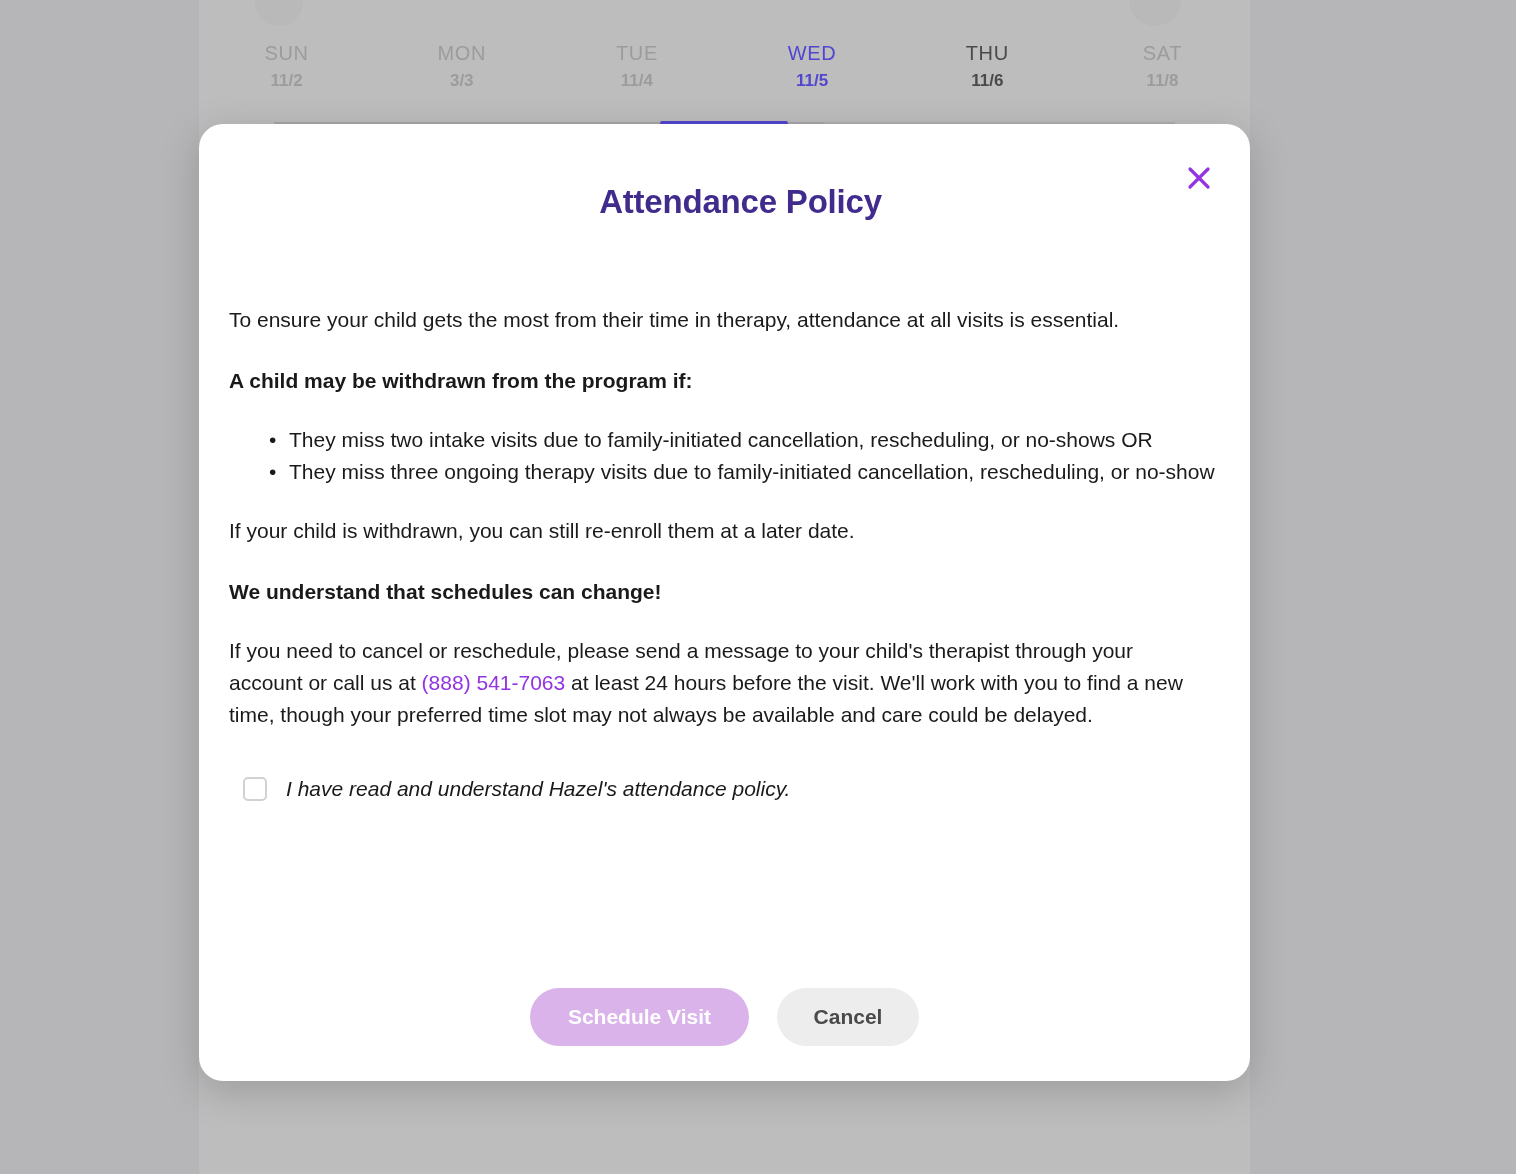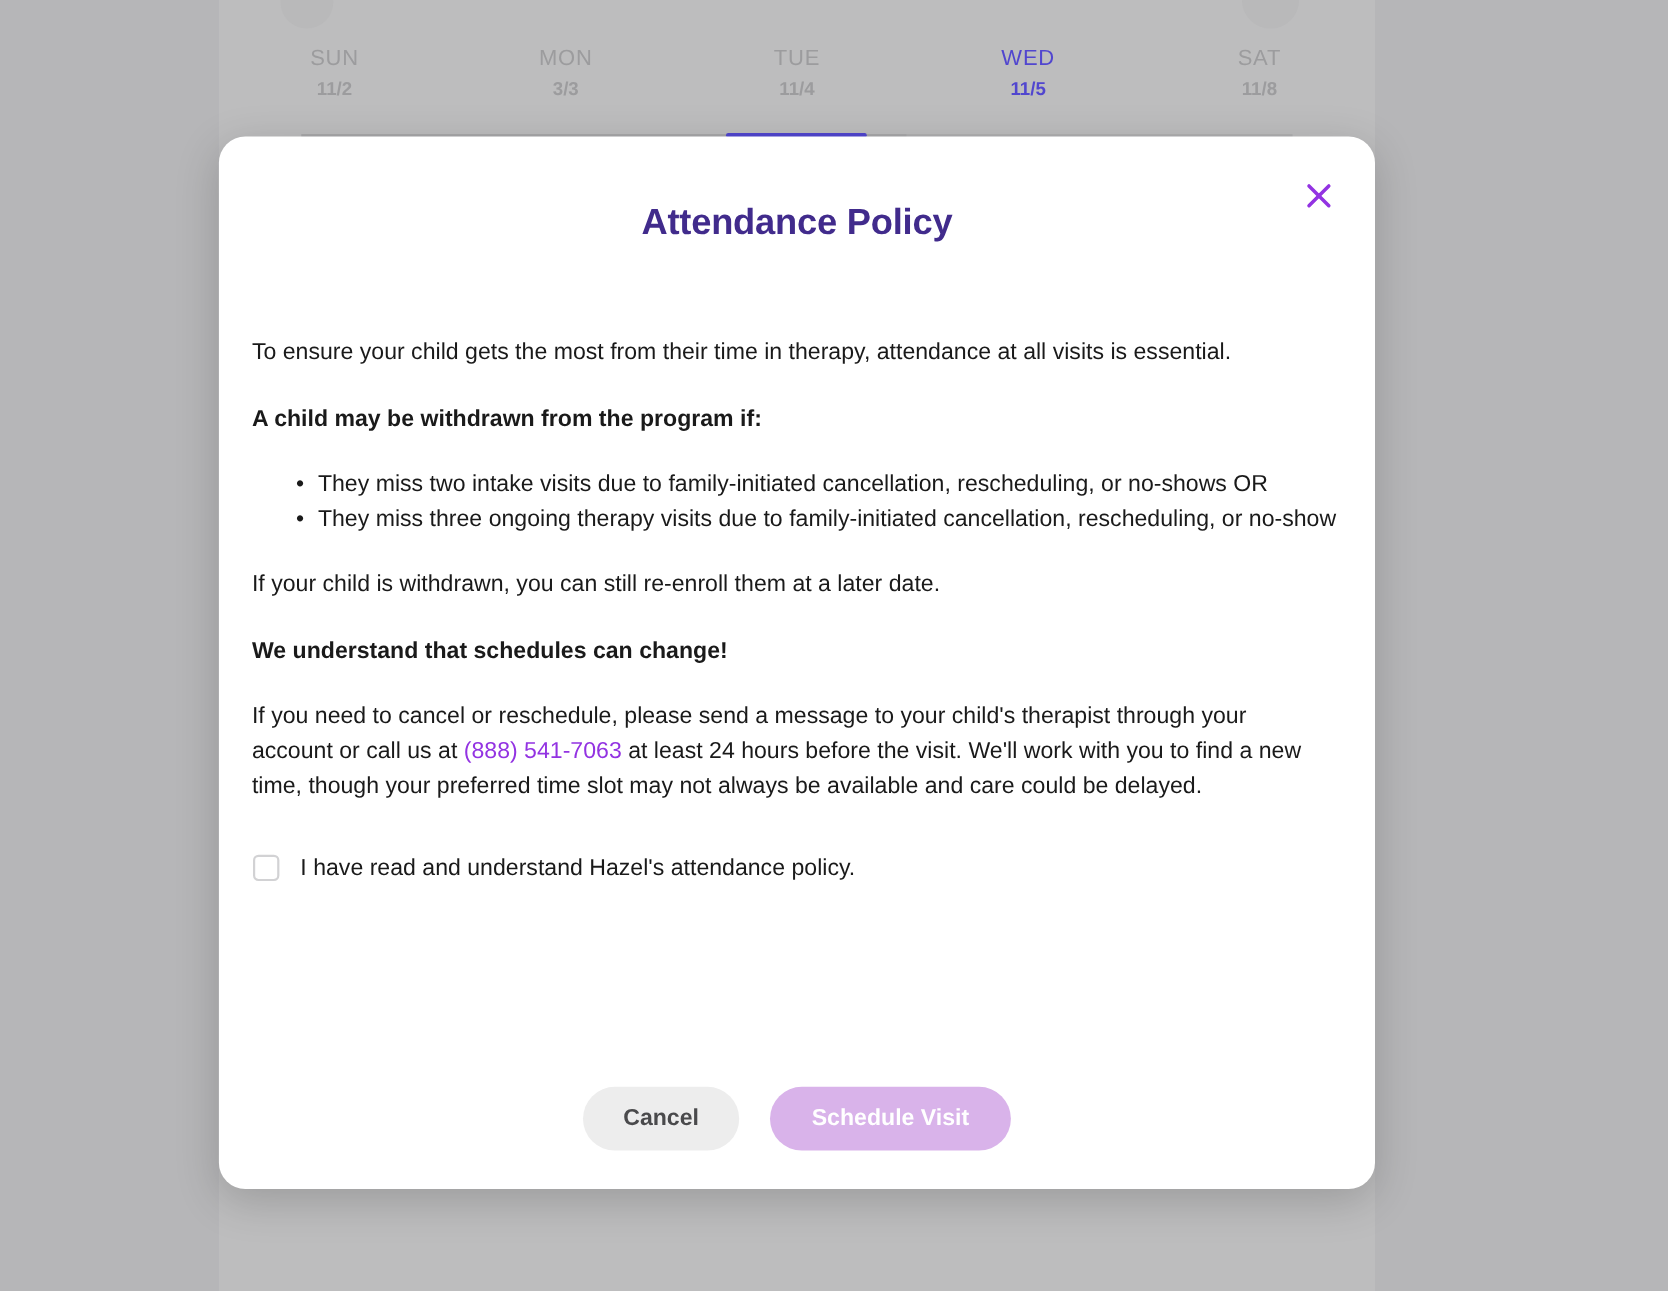--- a/index.html
+++ b/index.html
@@ -106,21 +106,21 @@
     width: 1051px;
     height: 957px;
     background: #ffffff;
     border-radius: 24px;
     box-shadow: 0 10px 40px rgba(0,0,0,0.18);
     overflow: hidden;
   }
 
   .modal-title {
     position: absolute;
-    left: 0;
+    left: 16px;
     top: 59px;
     width: 1051px;
     text-align: center;
     font-size: 33px;
     font-weight: 700;
     color: #412b8c;
     letter-spacing: -0.2px;
   }
 
   .close-button {
@@ -190,21 +190,22 @@
   .phone-link {
     color: #9333e2;
     text-decoration: none;
     font-weight: 400;
   }
 
   .ack-row {
     display: flex;
     align-items: center;
     margin-top: 44px;
-    margin-left: 1px;
+    margin-left: 14px;
+    font-style: italic;
   }
   .ack-checkbox {
     width: 24px;
     height: 24px;
     border: 2px solid #d2d2d4;
     border-radius: 5px;
     background: #ffffff;
     box-sizing: border-box;
     cursor: pointer;
     flex: 0 0 auto;
@@ -268,20 +269,24 @@
         <div class="day-date">3/3</div>
       </div>
       <div class="day">
         <div class="day-name">TUE</div>
         <div class="day-date">11/4</div>
       </div>
       <div class="day active">
         <div class="day-name">WED</div>
         <div class="day-date">11/5</div>
       </div>
+      <div class="day near">
+        <div class="day-name">THU</div>
+        <div class="day-date">11/6</div>
+      </div>
       <div class="day">
         <div class="day-name">SAT</div>
         <div class="day-date">11/8</div>
       </div>
     </div>
 
     <div class="daybar-rule"></div>
     <div class="daybar-rule-dark"></div>
     <div class="daybar-indicator"></div>
   </div>
@@ -317,19 +322,19 @@
       <p class="body-text tight"><span>If you need to cancel or reschedule, please send a message to your child's therapist through your account or call us at </span><a class="phone-link" href="#">(888) 541-7063</a><span> at least 24 hours before the visit. We'll work with you to find a new time, though your preferred time slot may not always be available and care could be delayed.</span></p>
 
       <div class="ack-row">
         <div class="ack-checkbox" role="checkbox" aria-checked="false"></div>
         <span class="ack-label">I have read and understand Hazel's attendance policy.</span>
       </div>
 
     </div>
 
     <div class="modal-actions">
+      <button class="btn btn-primary">Schedule Visit</button>
       <button class="btn btn-cancel">Cancel</button>
-      <button class="btn btn-primary">Schedule Visit</button>
     </div>
 
   </div>
 
 </div>
 
 </body></html>

